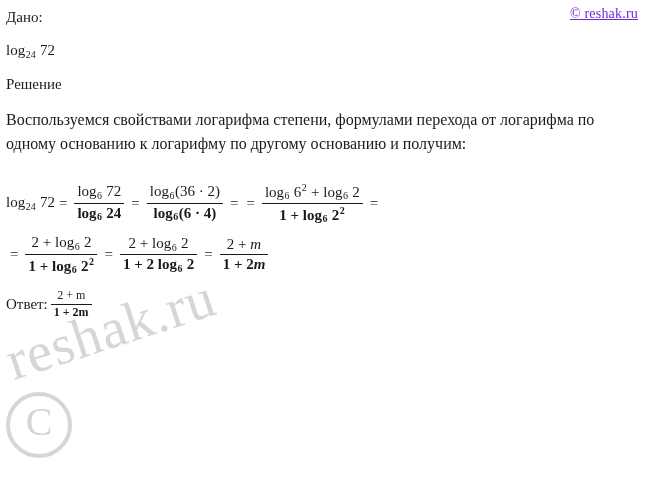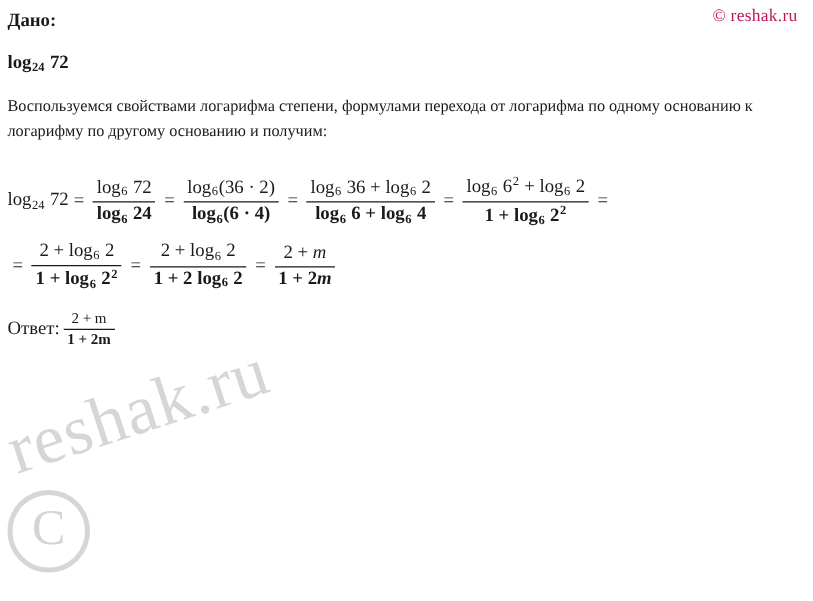--- a/index.html
+++ b/index.html
@@ -21,34 +21,34 @@
     height: 481px;
     box-sizing: border-box;
     padding: 8px 10px 0 6px;
   }
   .watermark-top {
     position: absolute;
     top: 6px;
     right: 12px;
     font-family: "Liberation Serif", serif;
     font-size: 14px;
-    color: #be185d;
+    color: #6d28d9;
     letter-spacing: 0.2px;
+    text-decoration: underline;
   }
   .line {
     font-size: 15px;
     line-height: 1.25;
     margin: 0 0 0 0;
   }
   .blk {
     margin-bottom: 14px;
-    font-weight: bold;
   }
   .para {
-    font-size: 13px;
+    font-size: 16px;
     line-height: 1.5;
     margin: 0;
     width: 636px;
   }
   
   .math {
     font-family: "Liberation Serif", serif;
     font-size: 15px;
     white-space: nowrap;
   }
@@ -149,20 +149,21 @@
   <div class="watermark-top">© reshak.ru</div>
 
   <div class="line blk">Дано:</div>
 
 
 
   <div class="line blk math">
     <span>log</span><span class="sub">24</span>&nbsp;<span>72</span>
   </div>
 
+  <div class="line blk">Решение</div>
 
   <div class="para">Воспользуемся свойствами логарифма степени, формулами перехода от логарифма по одному основанию к логарифму по другому основанию и получим:</div>
 
   <div class="eqline row1">
     <span class="math">
       <span>log</span><span class="sub">24</span>&nbsp;<span>72</span>
     </span>
     <span class="op">=</span>
 
     <span class="frac math">
@@ -180,28 +181,20 @@
       <span class="num">
         <span>log</span><span class="sub">6</span>(36&nbsp;<span>·</span>&nbsp;2)
       </span>
       <span class="den">
         <span>log</span><span class="sub">6</span>(6&nbsp;<span>·</span>&nbsp;4)
       </span>
     </span>
 
     <span class="op">=</span>
 
-    <span class="frac math">
-      <span class="num">
-        <span>log</span><span class="sub">6</span>&nbsp;36 <span>+</span> <span>log</span><span class="sub">6</span>&nbsp;2
-      </span>
-      <span class="den">
-        <span>log</span><span class="sub">6</span>&nbsp;6 <span>+</span> <span>log</span><span class="sub">6</span>&nbsp;4
-      </span>
-    </span>
 
     <span class="op">=</span>
 
     <span class="frac math">
       <span class="num">
         <span>log</span><span class="sub">6</span>&nbsp;6<span class="sup">2</span> <span>+</span> <span>log</span><span class="sub">6</span>&nbsp;2
       </span>
       <span class="den">
         1 <span>+</span> <span>log</span><span class="sub">6</span>&nbsp;2<span class="sup">2</span>
       </span>

